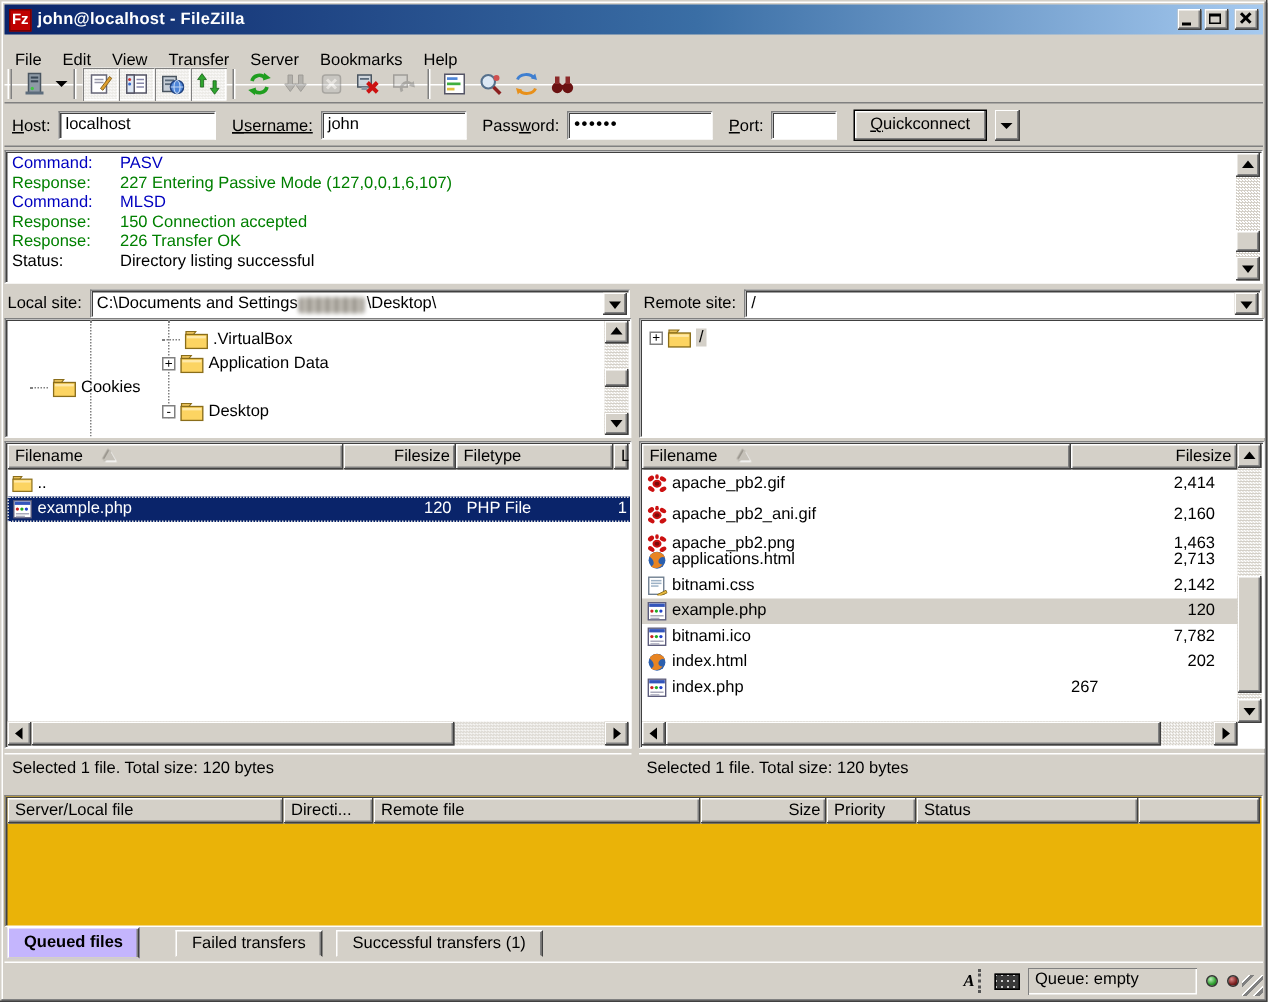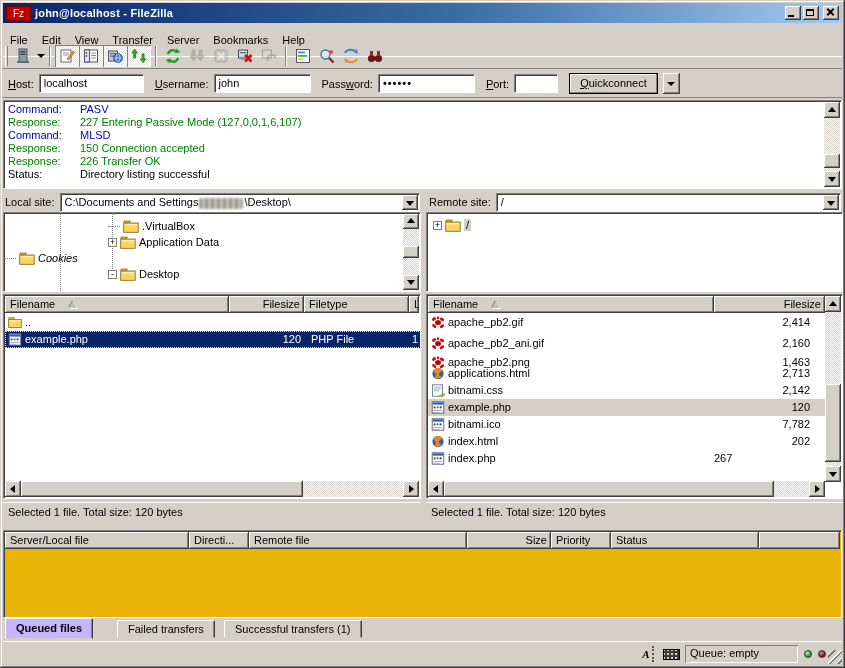--- a/index.html
+++ b/index.html
@@ -4,22 +4,22 @@
 <style>
   html,body{margin:0;padding:0;background:#808080;}
   *{box-sizing:border-box;font-family:"Liberation Sans",sans-serif;}
   .window{position:relative;width:845px;height:668px;background:#D4D0C8;
     box-shadow:inset -1px -1px 0 #404040,inset 1px 1px 0 #D4D0C8,inset -2px -2px 0 #808080,inset 2px 2px 0 #fff;
     overflow:hidden;font-size:11px;color:#000;}
   
   .titlebar{position:absolute;left:3px;top:3px;right:3px;height:20px;
     background:linear-gradient(90deg,#0A246A 0%,#3A6EA5 55%,#A6CAF0 100%);
     display:flex;align-items:center;padding:0 3px;}
-  .fz-logo{width:25px;height:15px;background:#BF0000;border:1px solid #7a0000;color:#fff;
-    font-weight:normal;font-size:10px;line-height:13px;text-align:center;margin-right:4px;}
+  .fz-logo{width:15px;height:15px;background:#BF0000;border:1px solid #7a0000;color:#fff;
+    font-weight:bold;font-size:10px;line-height:13px;text-align:center;margin-right:4px;}
   .title-text{color:#fff;font-weight:bold;font-size:11px;letter-spacing:.2px;flex:1;white-space:nowrap;}
   .winbtns{display:flex;gap:2px;}
   .wbtn{width:16px;height:14px;background:#D4D0C8;position:relative;
     box-shadow:inset -1px -1px 0 #404040,inset 1px 1px 0 #fff,inset -2px -2px 0 #808080;}
   .wbtn.close{margin-left:2px;}
   .g-min{position:absolute;left:3px;bottom:3px;width:6px;height:2px;background:#000;}
   .g-max{position:absolute;left:3px;top:3px;width:8px;height:7px;border:1px solid #000;border-top-width:2px;}
   .g-x{position:absolute;inset:0;}
   .g-x:before,.g-x:after{content:"";position:absolute;left:3px;top:5px;width:9px;height:2px;background:#000;}
   .g-x:before{transform:rotate(45deg);}
@@ -316,21 +316,21 @@
         <rect x="6.5" y="8.5" width="3" height="3" fill="#6b1212"></rect>
         <rect x="3" y="3" width="3" height="5" fill="#8c2a2a"></rect>
         <rect x="10" y="3" width="3" height="5" fill="#8c2a2a"></rect>
       </svg>
     </div>
   </div>
 
   <div class="qcbar">
     <span class="qlabel"><span></span><span class="u">H</span><span>ost:</span></span>
     <div class="field" style="width:105px;">localhost</div>
-    <span class="qlabel" style="margin-left:6px;"><span></span><span class="u">U</span><span>sername:</span></span>
+    <span class="qlabel" style="margin-left:6px;text-decoration:underline;"><span></span><span class="u">U</span><span>sername:</span></span>
     <div class="field" style="width:97px;">john</div>
     <span class="qlabel" style="margin-left:6px;"><span>Pass</span><span class="u">w</span><span>ord:</span></span>
     <div class="field" style="width:97px;font-weight:bold;letter-spacing:1px;">••••••</div>
     <span class="qlabel" style="margin-left:6px;"><span></span><span class="u">P</span><span>ort:</span></span>
     <div class="field" style="width:44px;"></div>
     <div class="qc-btn" style="margin-left:6px;"><span></span><span class="u">Q</span><span>uickconnect</span></div>
     <div class="qc-dd">
         <span class="dd-arrow" style="margin:0;"></span>
       </div>
   </div>
@@ -406,21 +406,21 @@
         </svg>
       <span>.VirtualBox</span>
     </div>
     <div class="trow" style="left:0;top:21px;padding-left:104px;">
       <span class="expander">+</span>
       <svg class="ticon">
           <use href="#i-folder"></use>
         </svg>
       <span>Application Data</span>
     </div>
-    <div class="trow" style="left:0;top:37px;font-style:italic;">
+    <div class="trow" style="left:16px;top:37px;">
       <span class="connector"></span>
       <svg class="ticon">
           <use href="#i-folder"></use>
         </svg>
       <span>Cookies</span>
     </div>
     <div class="trow" style="left:0;top:53px;padding-left:104px;">
       <span class="expander">-</span>
       <svg class="ticon">
           <use href="#i-folder"></use>

